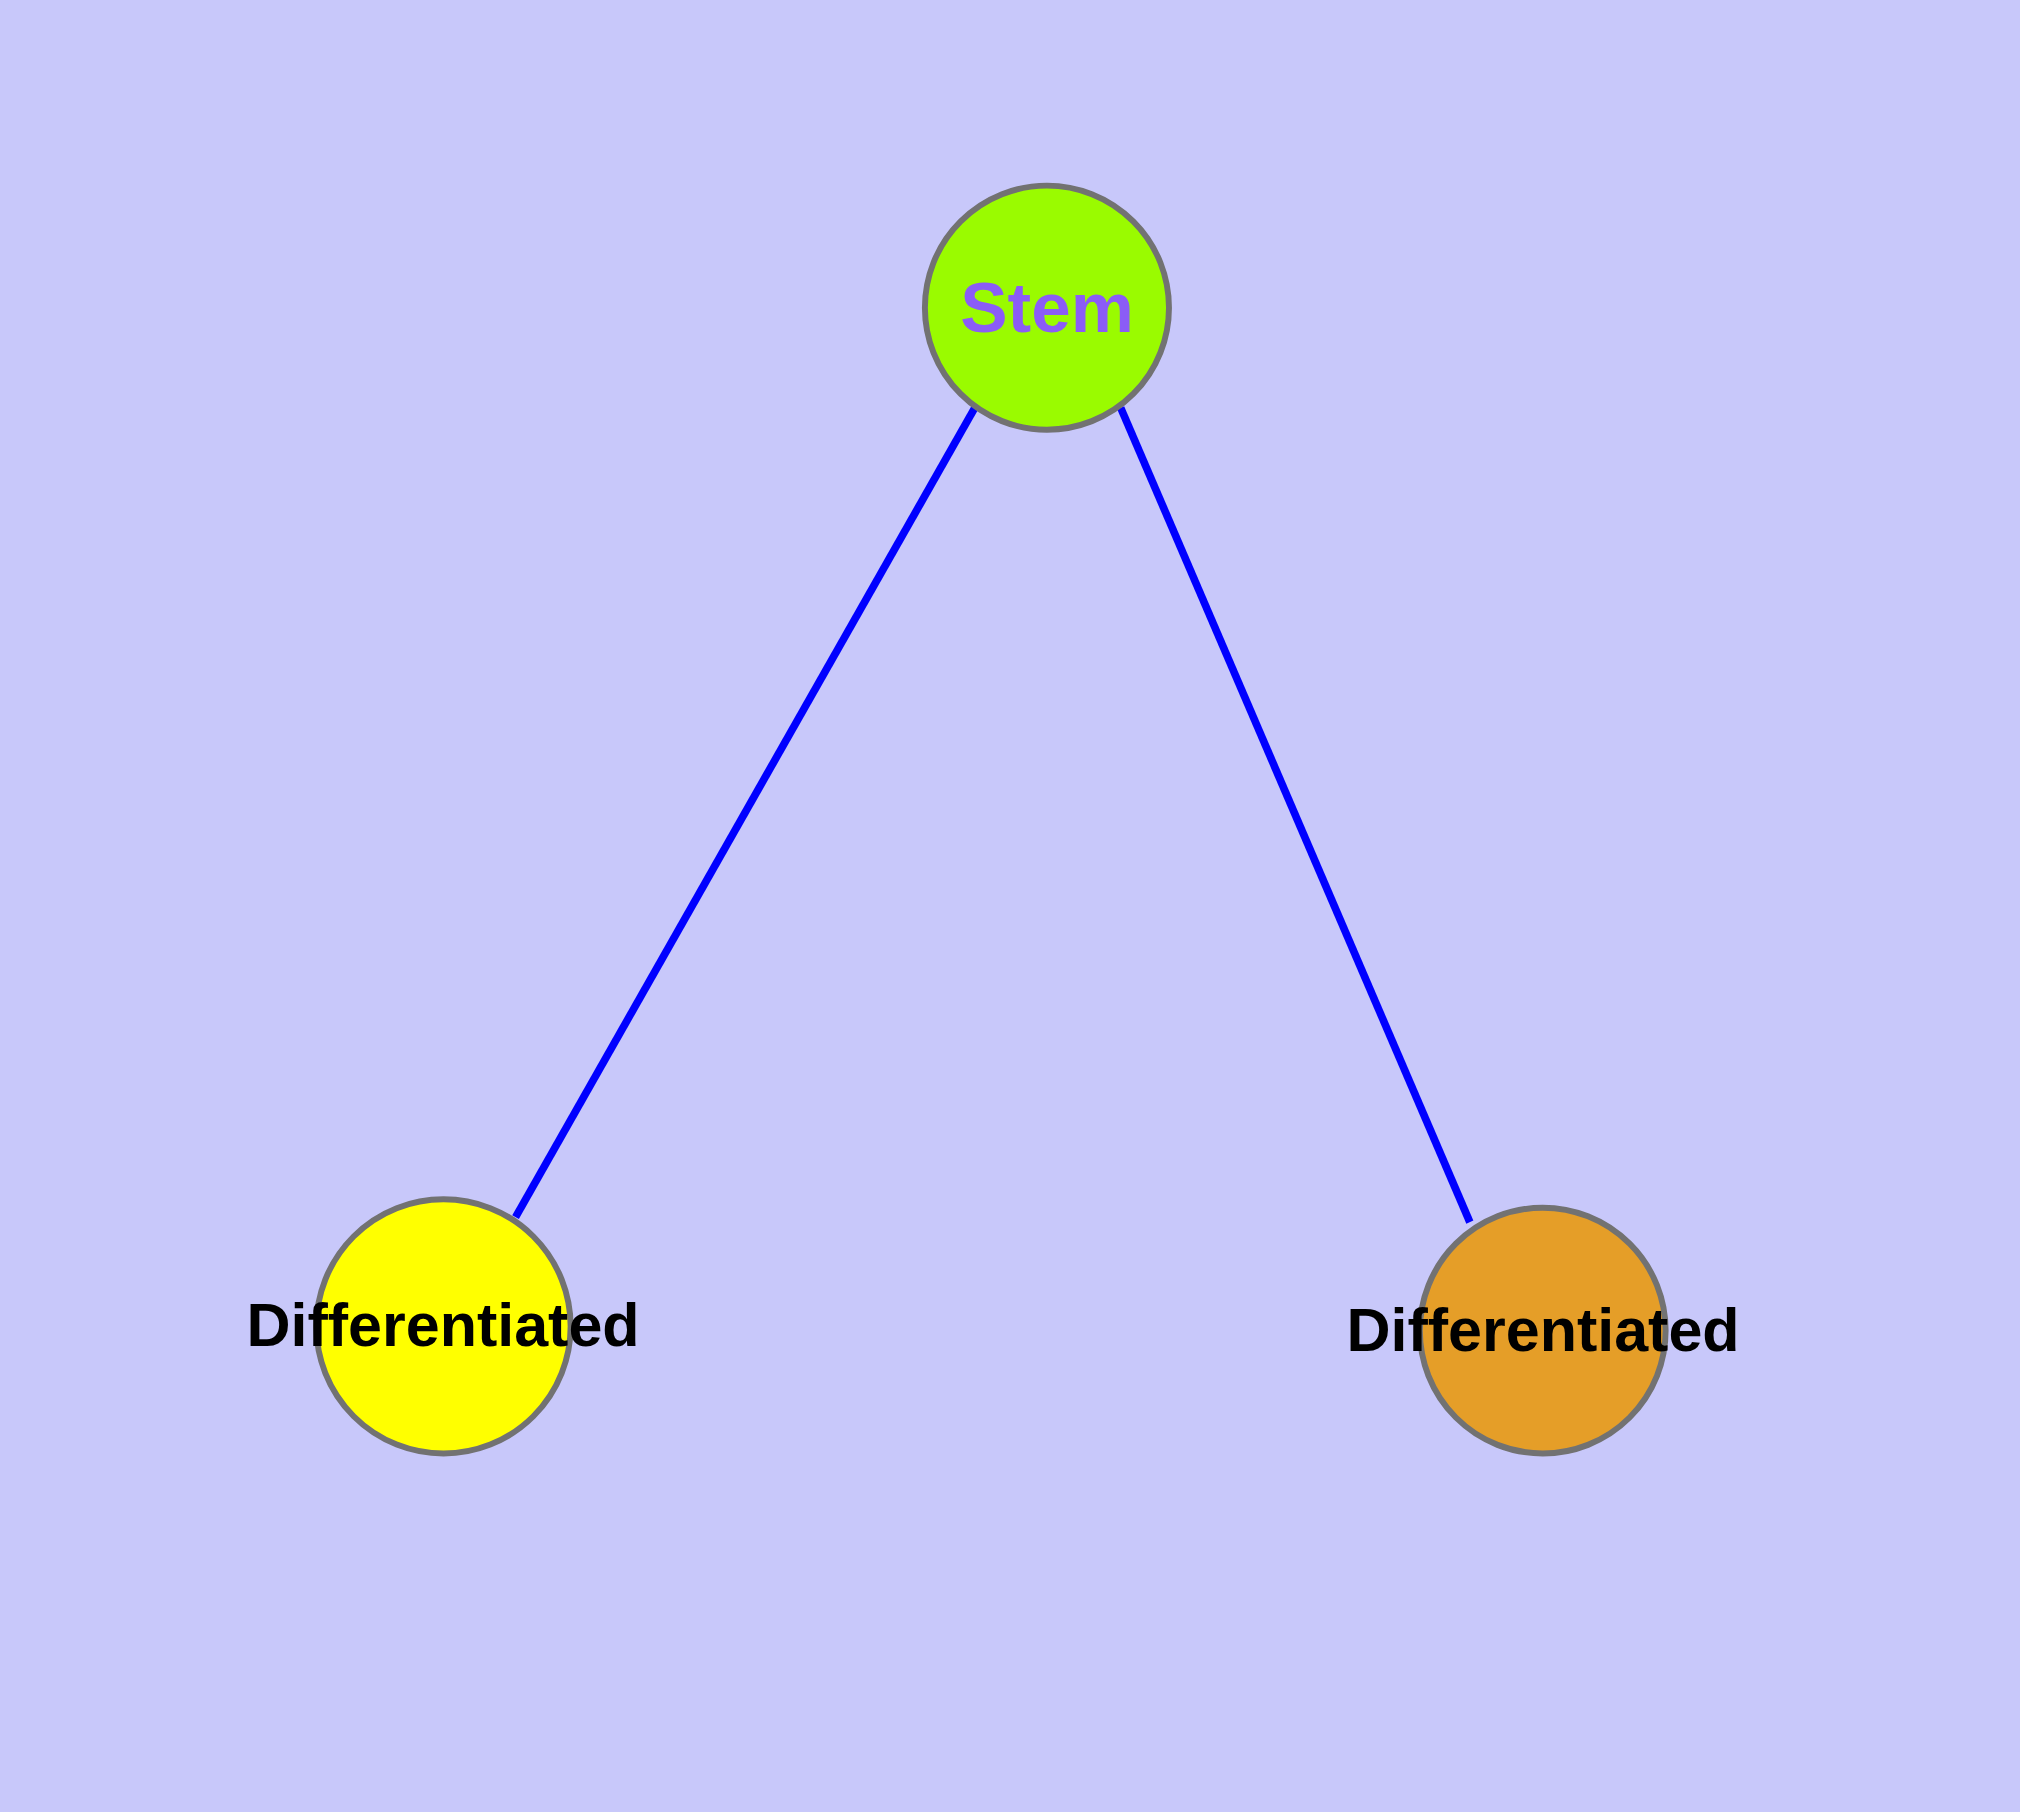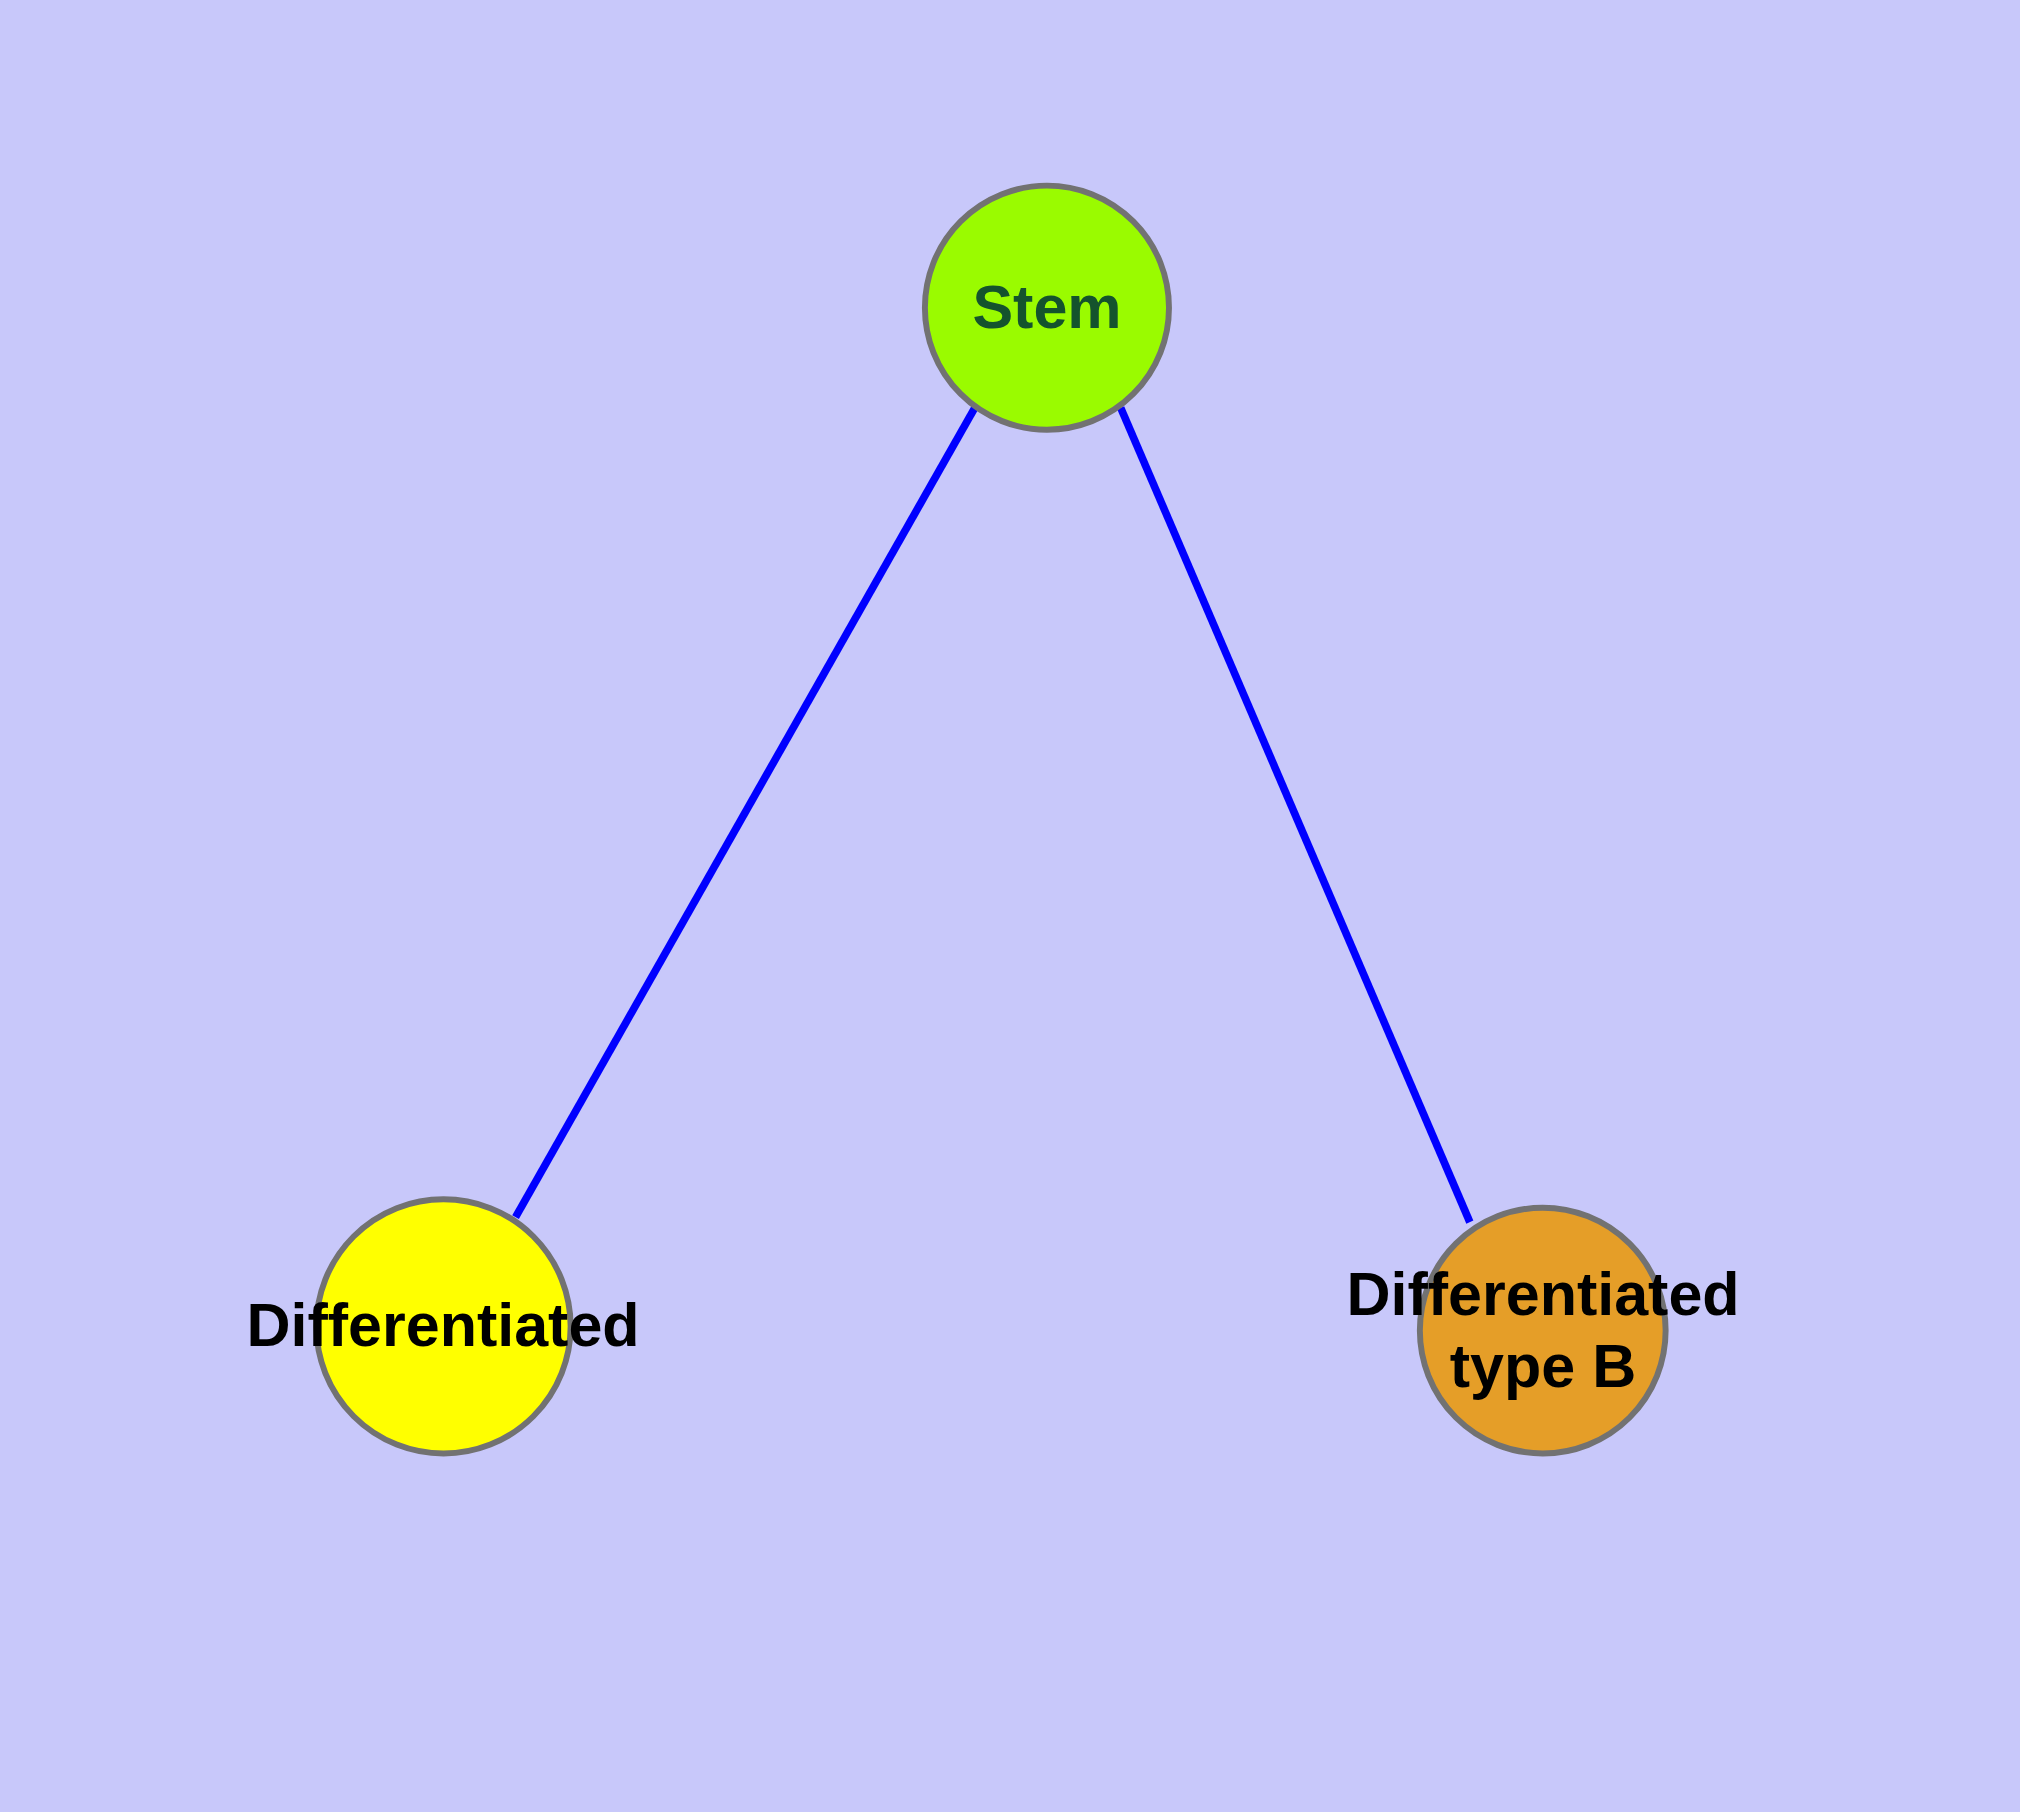--- a/index.html
+++ b/index.html
@@ -55,26 +55,25 @@
         <line x1="1322" y1="481" x2="1734" y2="1442" stroke="#0000ff" stroke-width="9" stroke-linecap="butt"></line>
       </g>
     <g id="node-layer">
         <circle cx="1235" cy="363" r="144" fill="#9afb00" stroke="#727272" stroke-width="7"></circle>
         <circle cx="523" cy="1565" r="150" fill="#ffff00" stroke="#727272" stroke-width="7"></circle>
         <circle cx="1820" cy="1570" r="145" fill="#e59e28" stroke="#727272" stroke-width="7"></circle>
       </g>
   </svg>
 
   <div id="label-layer">
-      <div class="node-label" style="left: 1047px; top: 308px; color: #14532d; font-size: 61px;">
+      <div class="node-label" style="left: 1047px; top: 308px; color: #8b5cf6; font-size: 71px;">
         <span>Stem</span>
       </div>
       <div class="node-label" style="left: 443px; top: 1326px; color: rgb(0, 0, 0); font-size: 61px;">
         <span>Differentiated</span>
       </div>
       <div class="node-label" style="left: 1543px; top: 1331px; color: rgb(0, 0, 0); font-size: 61px;">
         <span>Differentiated</span>
-        <span>type B</span>
       </div>
     </div>
 
 </div>
 
 
 </body></html>

